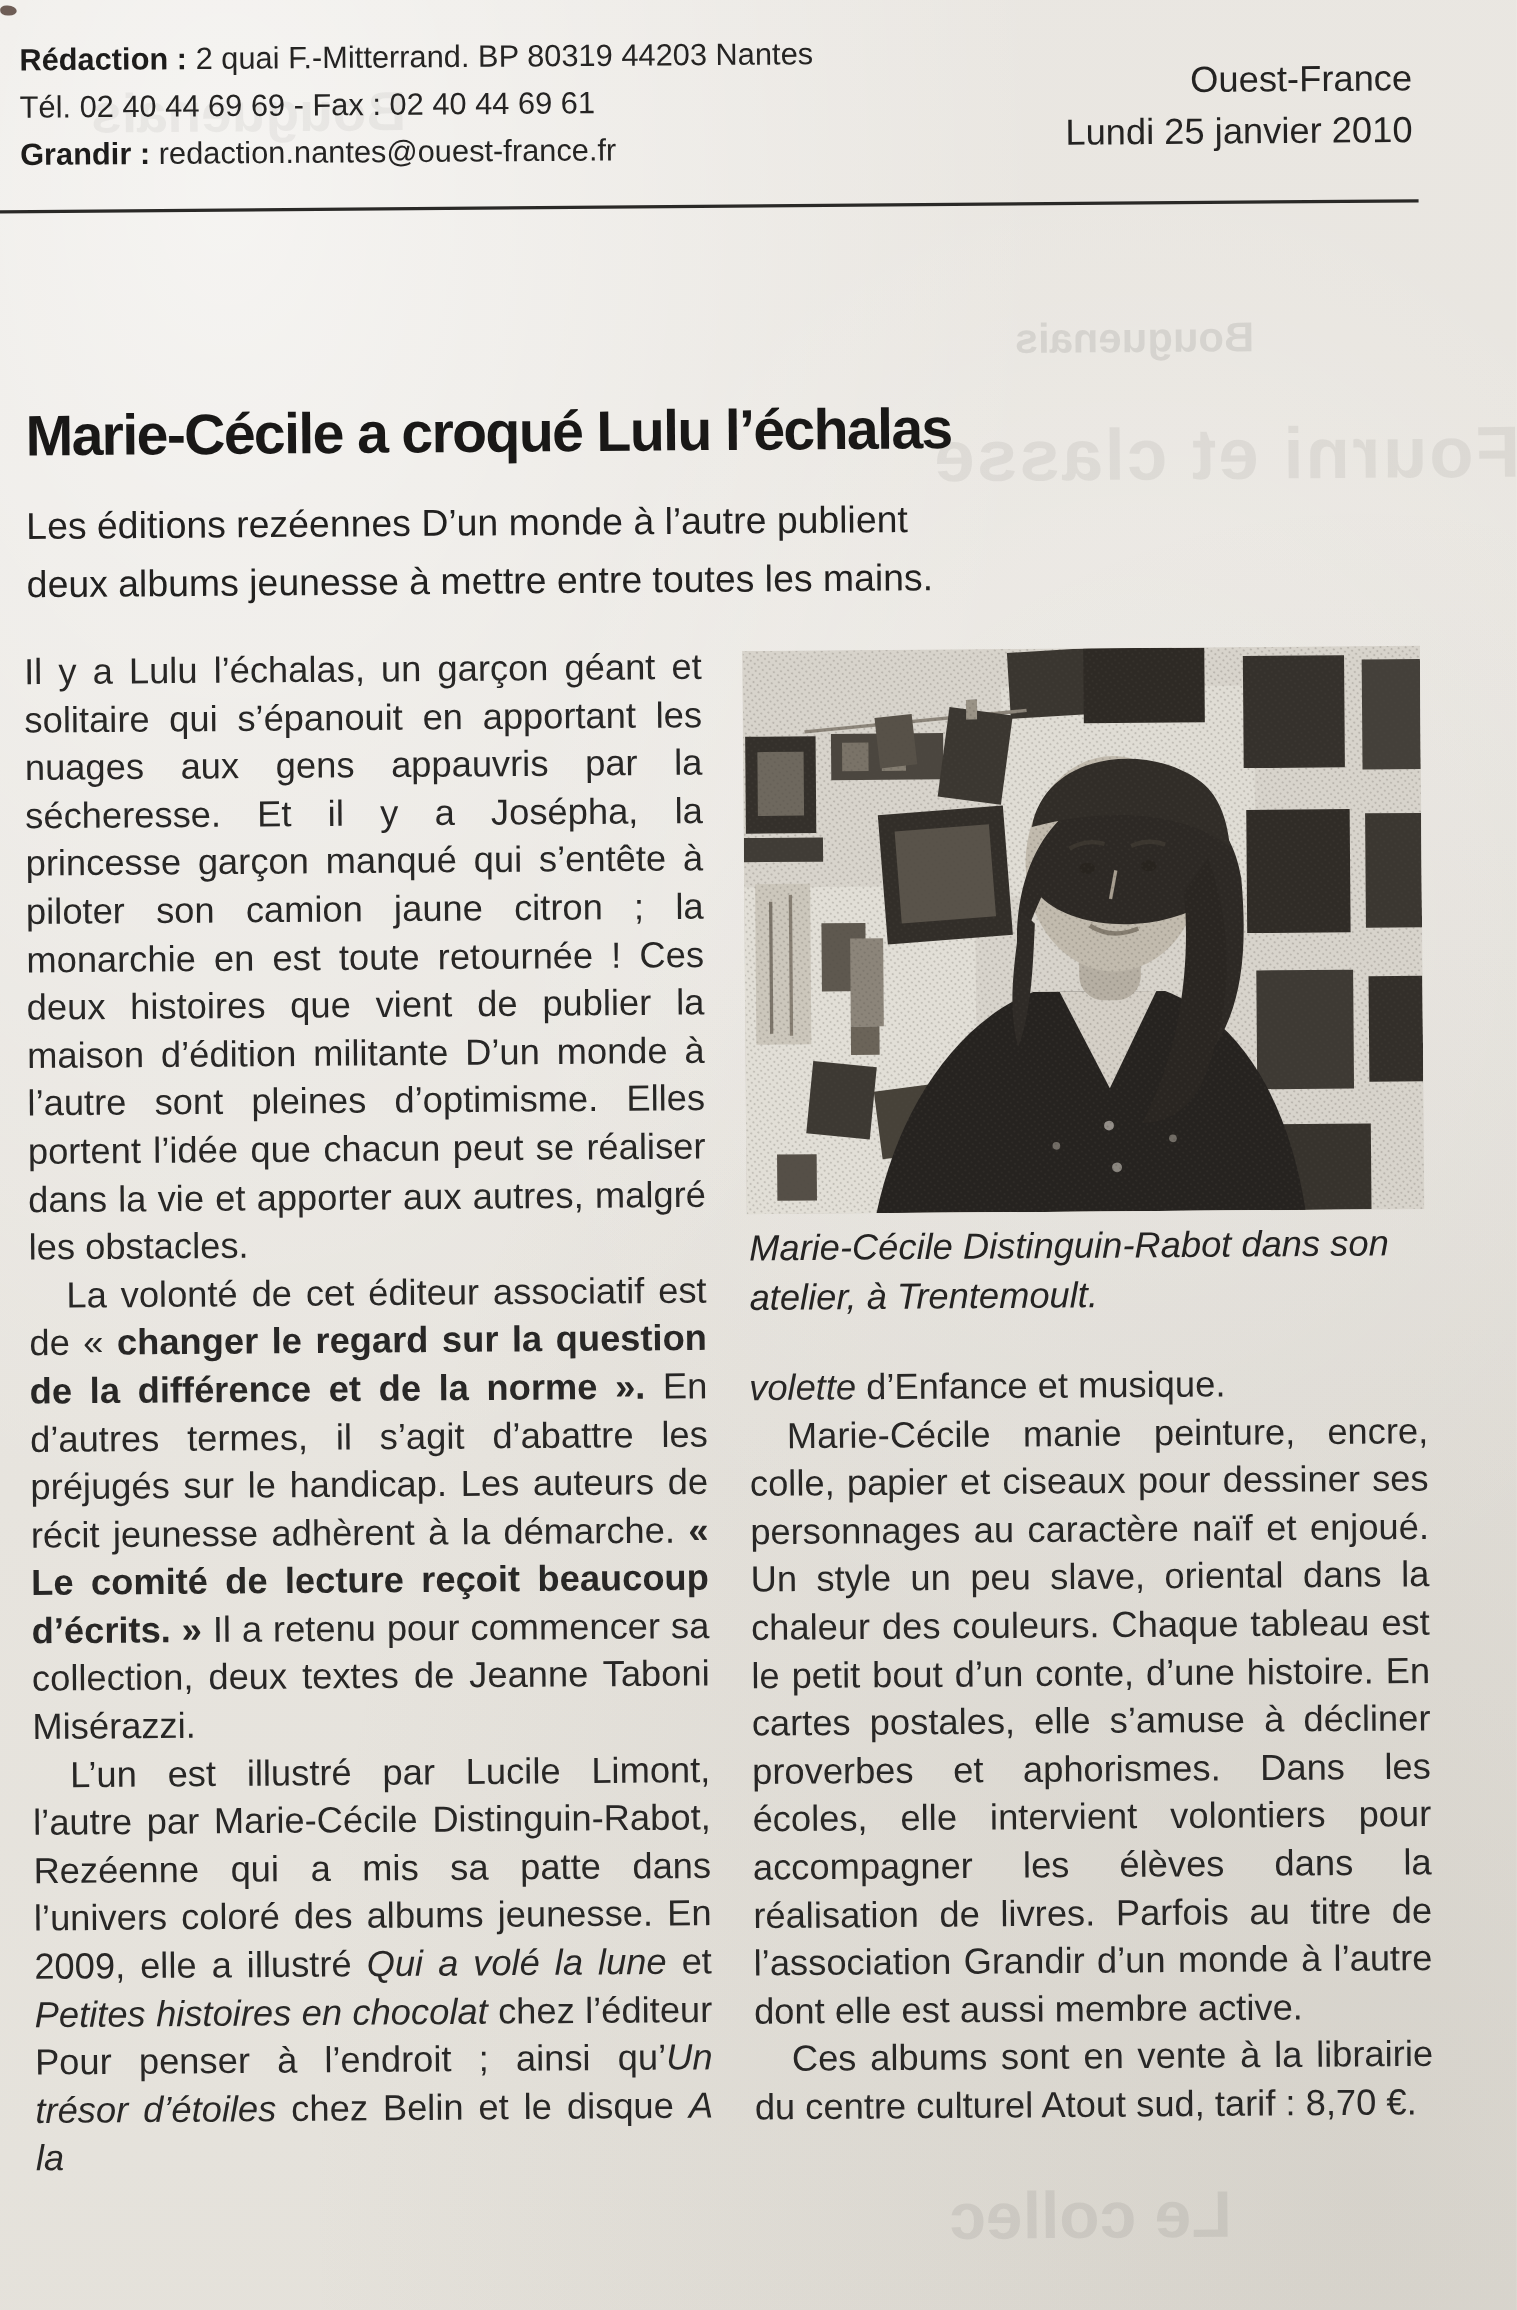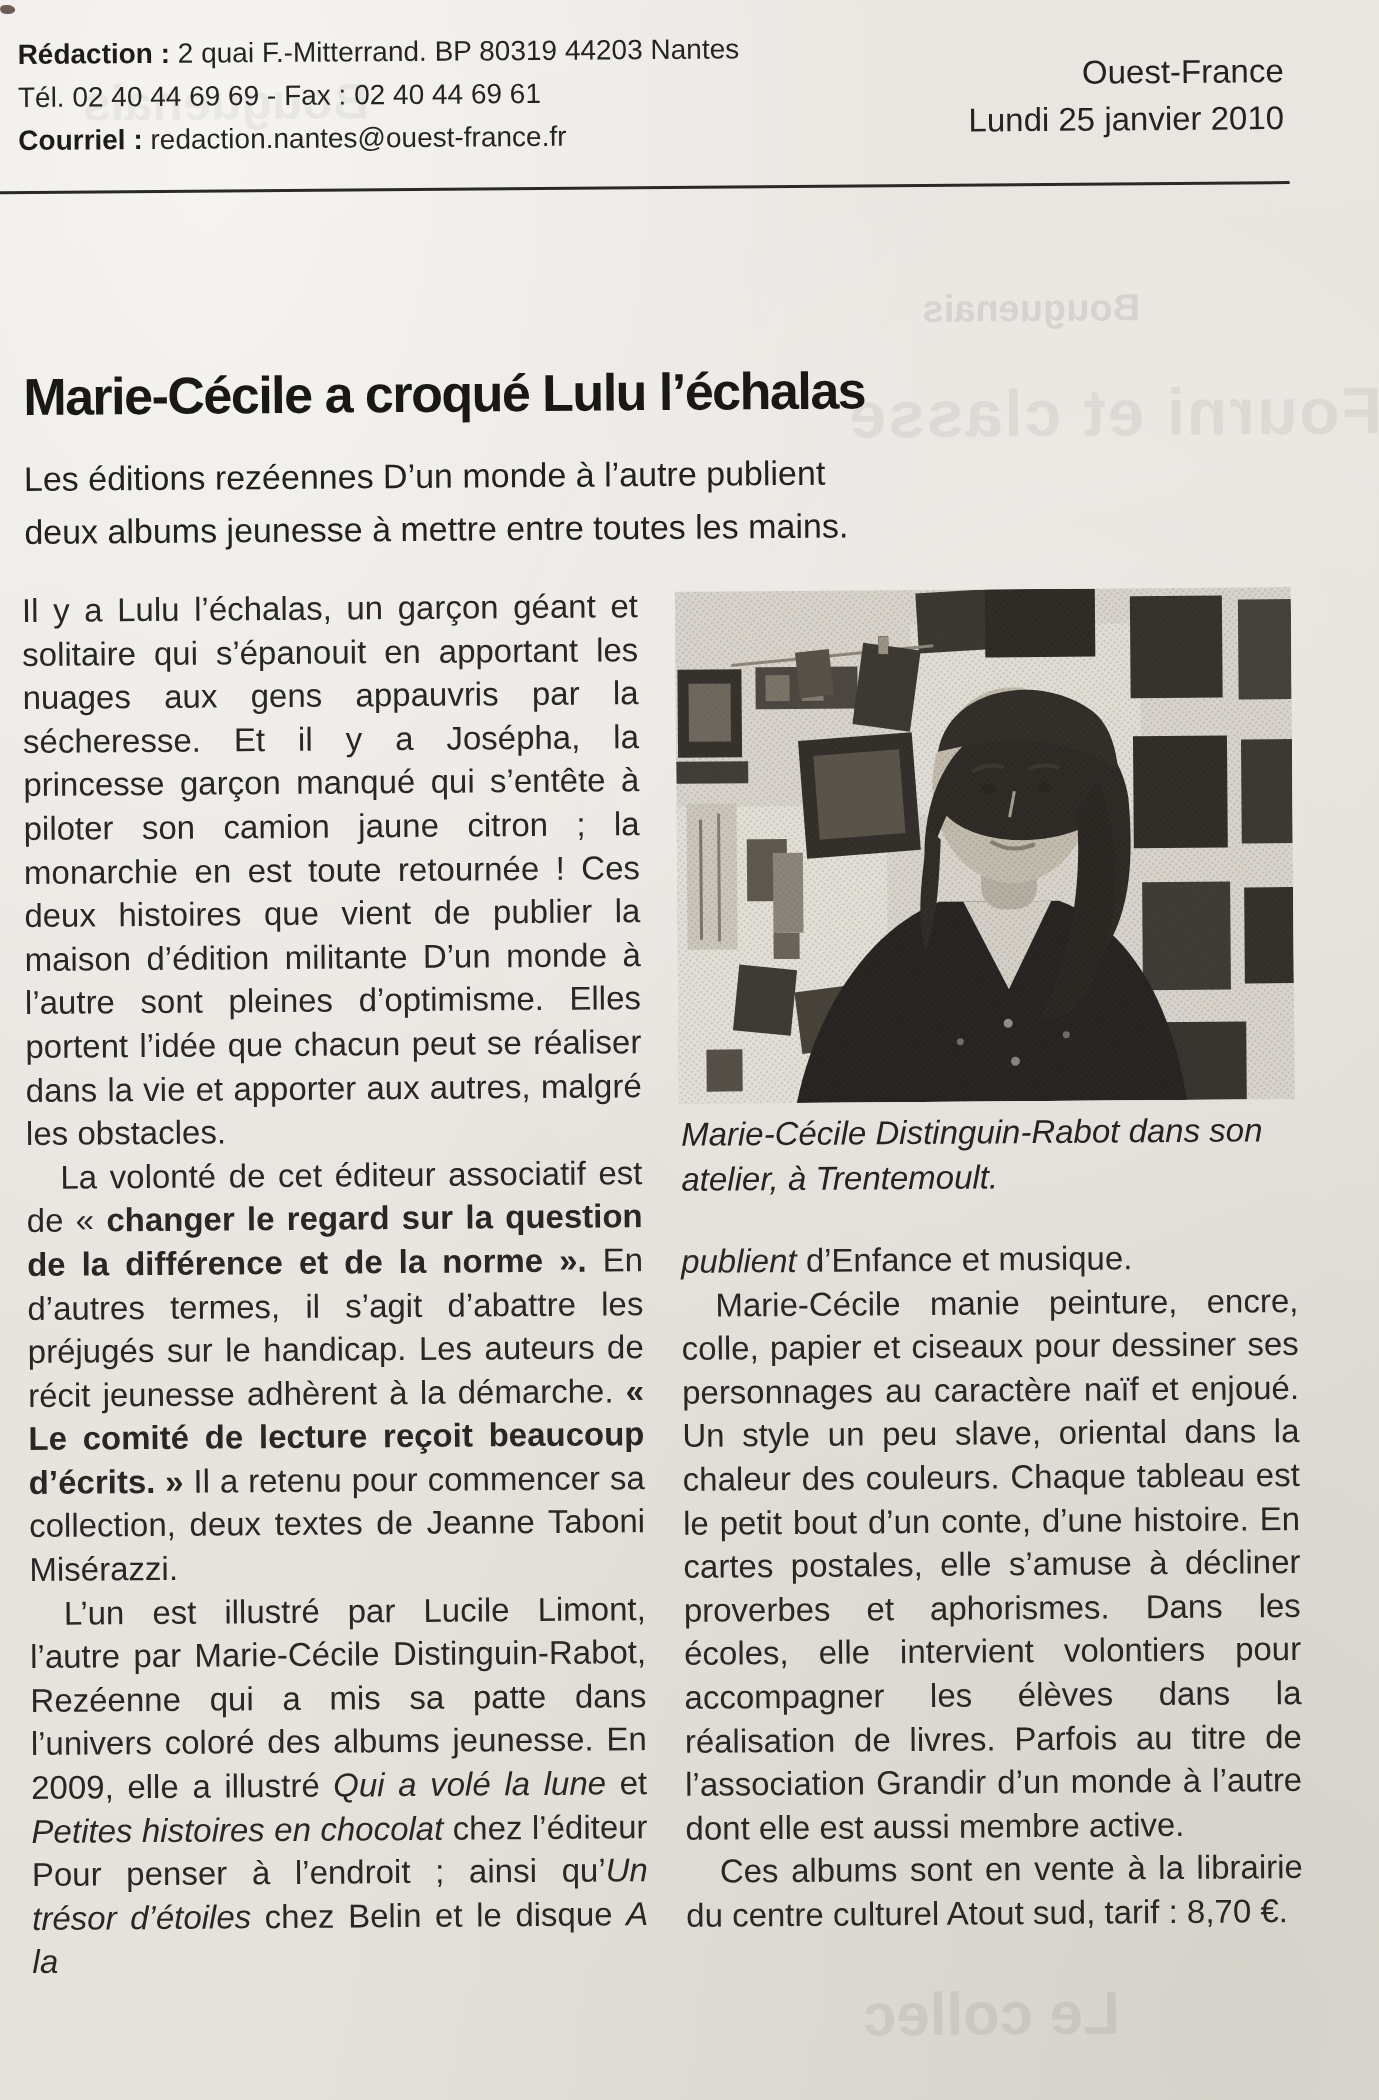--- a/index.html
+++ b/index.html
@@ -49,21 +49,21 @@
 </style>
 </head>
 <body>
 
 <div id="scan">
   <div class="abs speck"></div>
 
   <div class="abs hdr-left">
     <div><b>Rédaction :</b><span> 2 quai F.-Mitterrand. BP 80319 44203 Nantes</span></div>
     <div>Tél. 02 40 44 69 69 - Fax : 02 40 44 69 61</div>
-    <div><b>Courriel :</b><span> redaction.nantes@ouest-france.fr</span></div>
+    <div><b>Grandir :</b><span> redaction.nantes@ouest-france.fr</span></div>
   </div>
   <div class="abs hdr-right">
     <div>Ouest-France</div>
     <div>Lundi 25 janvier 2010</div>
   </div>
   <div class="abs rule"></div>
 
   <div class="abs ghost g-header">Bouguenais</div>
   <div class="abs ghost g-top">Bouguenais</div>
   <div class="abs ghost g-big">Fourni et classe</div>
@@ -150,17 +150,17 @@
       <circle cx="337" cy="472" r="4.5" fill="#cfcac1" opacity=".6"></circle>
       <circle cx="282" cy="452" r="3.5" fill="#bdb7ac" opacity=".5"></circle>
       <circle cx="388" cy="446" r="3.5" fill="#bdb7ac" opacity=".5"></circle>
 
       <rect x="0" y="0" width="616" height="512" fill="url(#ht)" opacity=".22"></rect>
     </svg>
   </div>
   <div class="abs caption">Marie-Cécile Distinguin-Rabot dans son atelier, à Trentemoult.</div>
 
   <div class="abs bodycol col-right">
-    <p class="first"><span style="font-style: italic;">publient</span><span> d’Enfance et musique.</span></p>
+    <p class="first"><span style="font-style: italic;">volette</span><span> d’Enfance et musique.</span></p>
     <p><span>Marie-Cécile manie peinture, encre, colle, papier et ciseaux pour dessiner ses personnages au caractère naïf et enjoué. Un style un peu slave, oriental dans la chaleur des couleurs. Chaque tableau est le petit bout d’un conte, d’une histoire. En cartes postales, elle s’amuse à décliner proverbes et aphorismes. Dans les écoles, elle intervient volontiers pour accompagner les élèves dans la réalisation de livres. Parfois au titre de l’association Grandir d’un monde à l’autre dont elle est aussi membre active.</span></p>
     <p><span>Ces albums sont en vente à la librairie du centre culturel Atout sud, tarif : 8,70 €.</span></p>
   </div>
 </div>
 
 </body></html>

